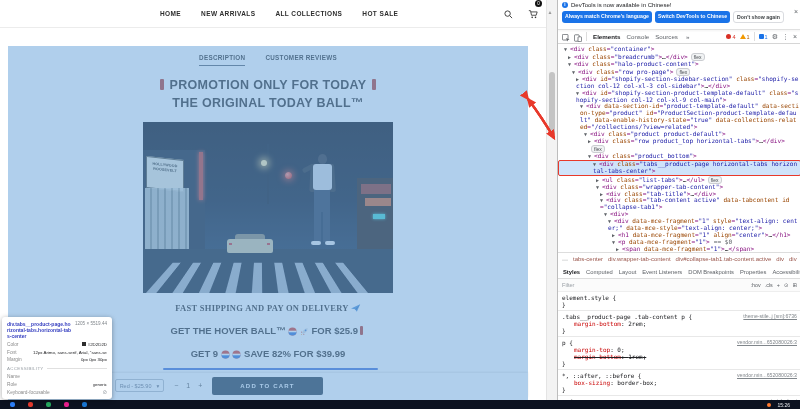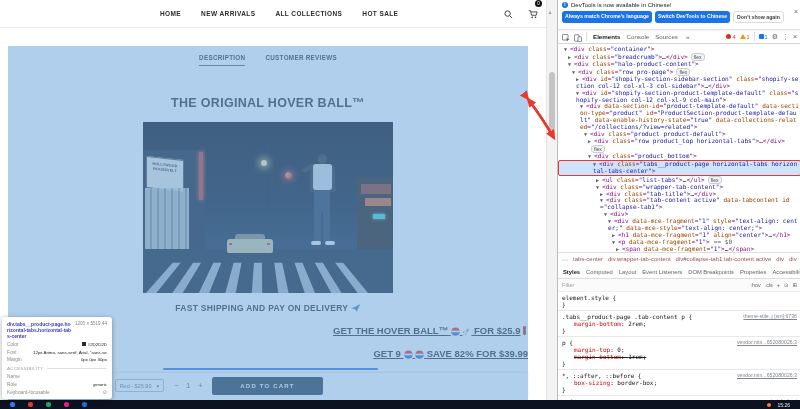--- a/index.html
+++ b/index.html
@@ -46,22 +46,22 @@
   .hero .head{position:absolute;left:15px;top:0;width:9px;height:10px;border-radius:50% 50% 45% 45%;background:#2b2b33;}
   .hero .torso{position:absolute;left:10px;top:10px;width:19px;height:26px;border-radius:3px;background:#d6d8dc;}
   .hero .jkL{position:absolute;left:7px;top:10px;width:6px;height:28px;border-radius:2px;background:#23262e;transform:rotate(3deg);}
   .hero .jkR{position:absolute;left:26px;top:10px;width:6px;height:28px;border-radius:2px;background:#23262e;transform:rotate(-4deg);}
   .hero .arm{position:absolute;left:-1px;top:12px;width:12px;height:4.5px;border-radius:2px;background:#23262e;transform:rotate(-28deg);}
   .hero .jeans{position:absolute;left:11px;top:36px;width:16px;height:52px;background:#27364e;}
   .hero .legsplit{position:absolute;left:18px;top:58px;width:2px;height:30px;background:#16273e;}
   .hero .shoeL{position:absolute;left:8px;top:87px;width:10px;height:4px;border-radius:2px;background:#e8e8e8;}
   .hero .shoeR{position:absolute;left:22px;top:87px;width:10px;height:4px;border-radius:2px;background:#e8e8e8;}
 
-  .benefit{position:absolute;top:257px;left:0;right:0;text-align:center;font-size:8.5px;font-weight:bold;color:#2d2d2d;letter-spacing:.3px;}
-  .offer{position:absolute;left:0;right:0;text-align:right;font-size:9.5px;font-weight:bold;color:#2d2d2d;text-decoration:underline;}
+  .benefit{position:absolute;top:257px;left:0;right:0;text-align:center;font-size:8.5px;font-weight:bold;color:#2d2d2d;letter-spacing:.3px;font-family:Liberation Serif, serif;}
+  .offer{position:absolute;left:0;right:0;text-align:center;font-size:9.5px;font-weight:bold;color:#2d2d2d;}
   .offer1{top:279px;} .offer2{top:302px;}
   .offer svg,.benefit svg{vertical-align:-2px;}
   .divider{position:absolute;top:322px;left:155px;width:215px;height:2px;background:#3f6fd8;border-radius:1px;}
   .sticky{position:absolute;top:327px;left:0;right:0;height:25px;background:#fff;box-shadow:0 -1px 2px rgba(0,0,0,.10);display:flex;align-items:center;gap:10px;padding-left:14px;}
   .sticky-title{font-size:6.3px;font-weight:bold;color:#2d2d2d;}
   .variant{display:flex;align-items:center;gap:5px;border:1px solid #b9bfc6;border-radius:2px;padding:2.5px 4px;font-size:5.5px;color:#6a7280;cursor:pointer;}
   .stepper{display:flex;align-items:center;gap:8px;font-size:7px;color:#555;}
   .stepper span{cursor:pointer;}
   .atc{background:#243746;color:#eef2f6;font-size:6px;font-weight:bold;letter-spacing:1.2px;padding:6px 28px;border-radius:2px;cursor:pointer;}
 
@@ -172,21 +172,24 @@
       </span>
     </div>
   </div>
 
   <div class="content">
     <div class="tabsrow" id="ptabs">
         <span class="ptab active">DESCRIPTION</span>
         <span class="ptab">CUSTOMER REVIEWS</span>
       </div>
 
-    <div class="promo promo2">THE ORIGINAL HOVER BALL™</div>
+    <div class="promo promo1">
+      <span class="redbar"></span><span>PROMOTION ONLY FOR TODAY</span><span class="redbar"></span>
+    </div>
+    <div class="promo promo2">THE ORIGINAL TODAY BALL™</div>
 
     <div class="hero">
       <div class="bldg-l"></div>
       <div class="sign"><span>HOLLYWOOD</span><br><span>ROOSEVELT</span></div>
       <div class="wall"></div>
       <div class="neon"></div>
       <div class="shops"></div>
         <div class="s1"></div>
         <div class="s2"></div>
         <div class="s3"></div>

